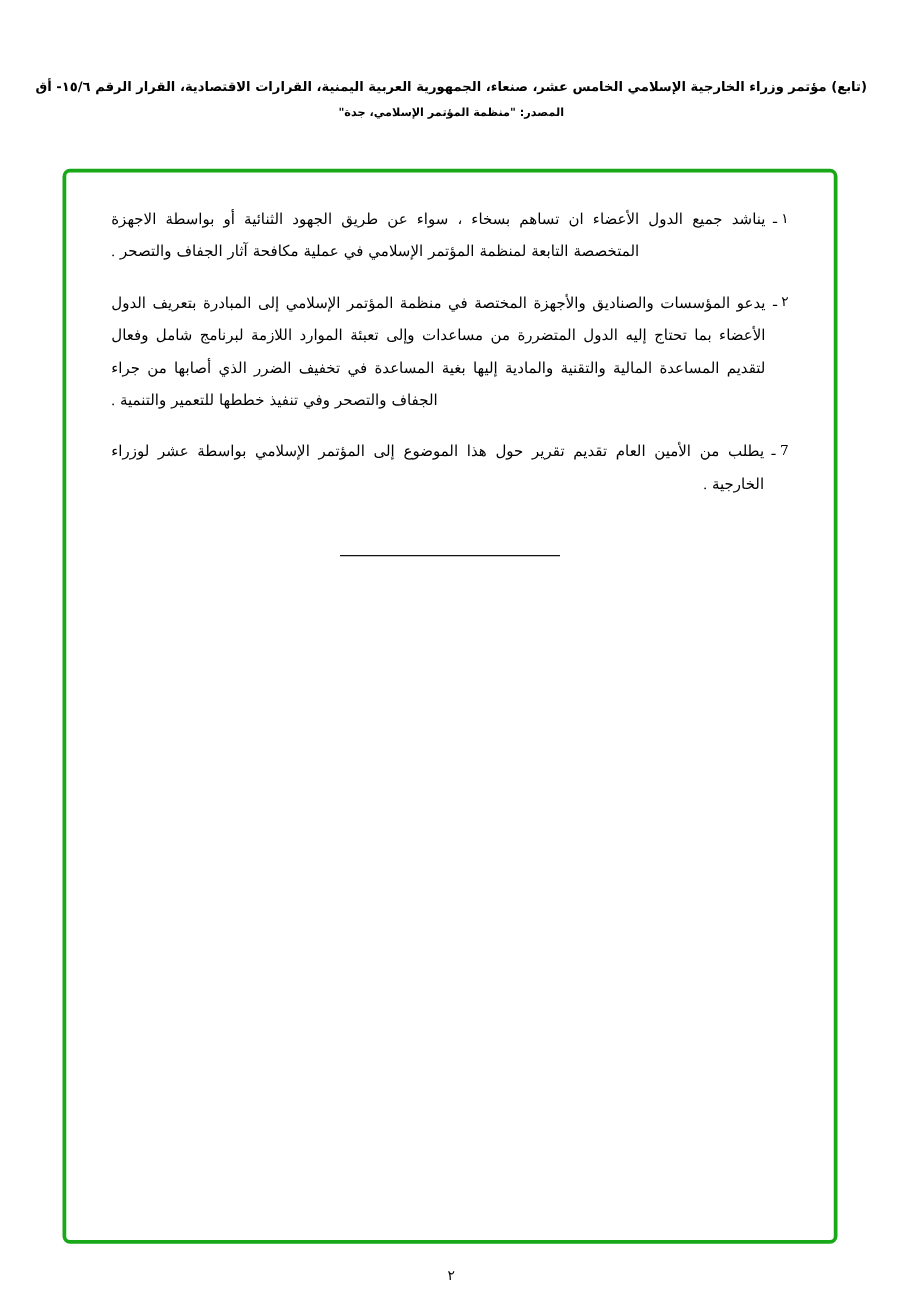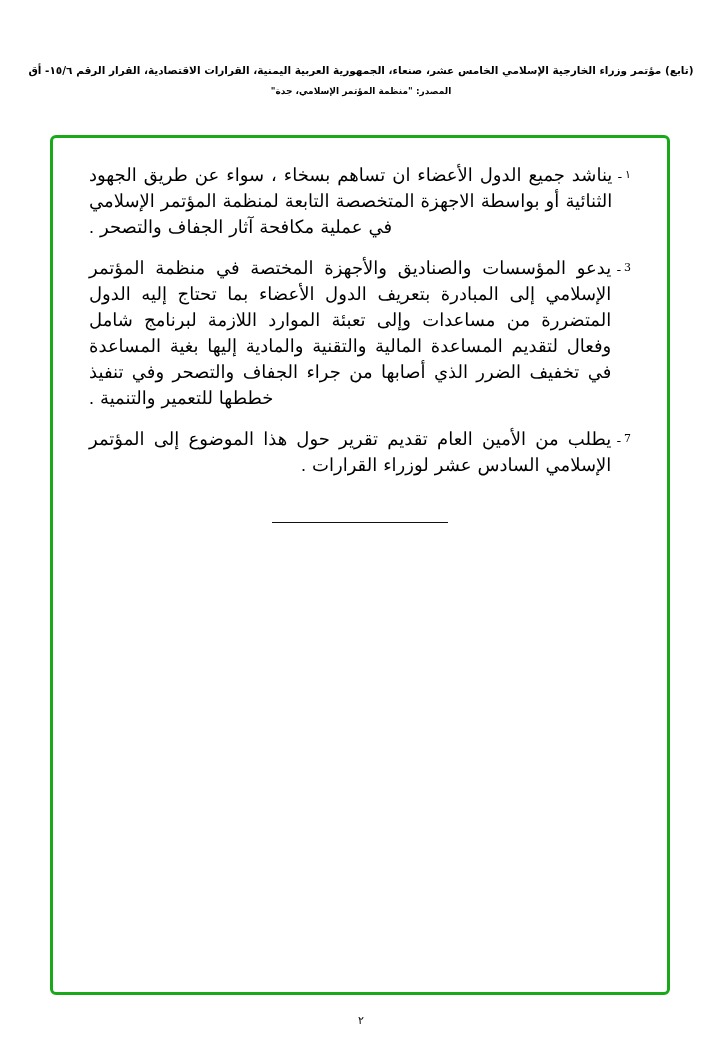--- a/index.html
+++ b/index.html
@@ -82,22 +82,22 @@
   .clause-num {
     flex: 0 0 auto;
     font-family: "DejaVu Serif", serif;
     font-size: 11px;
     line-height: 26px;
     padding-left: 6px;
     white-space: nowrap;
   }
   .clause-body {
     flex: 1 1 auto;
-    font-family: Liberation Sans, sans-serif;
-    font-size: 18px;
+    font-family: Liberation Serif, serif;
+    font-size: 12px;
     line-height: 26px;
     text-align: justify;
     text-align-last: left;
     word-spacing: 1px;
   }
   .clause-body.lastline-right {
     text-align-last: right;
   }
 
   
@@ -137,27 +137,27 @@
 
   <div class="frame">
     <div class="content">
 
       <div class="clause">
         <div class="clause-num">١ ـ</div>
         <div class="clause-body">يناشد جميع الدول الأعضاء ان تساهم بسخاء ، سواء عن طريق الجهود الثنائية أو بواسطة الاجهزة المتخصصة التابعة لمنظمة المؤتمر الإسلامي في عملية مكافحة آثار الجفاف والتصحر .</div>
       </div>
 
       <div class="clause">
-        <div class="clause-num">3 ـ</div>
+        <div class="clause-num">٢ ـ</div>
         <div class="clause-body">يدعو المؤسسات والصناديق والأجهزة المختصة في منظمة المؤتمر الإسلامي إلى المبادرة بتعريف الدول الأعضاء بما تحتاج إليه الدول المتضررة من مساعدات وإلى تعبئة الموارد اللازمة لبرنامج شامل وفعال لتقديم المساعدة المالية والتقنية والمادية إليها بغية المساعدة في تخفيف الضرر الذي أصابها من جراء الجفاف والتصحر وفي تنفيذ خططها للتعمير والتنمية .</div>
       </div>
 
       <div class="clause">
         <div class="clause-num">7 ـ</div>
-        <div class="clause-body lastline-right">يطلب من الأمين العام تقديم تقرير حول هذا الموضوع إلى المؤتمر الإسلامي السادس عشر لوزراء القرارات .</div>
+        <div class="clause-body lastline-right">يطلب من الأمين العام تقديم تقرير حول هذا الموضوع إلى المؤتمر الإسلامي بواسطة عشر لوزراء الخارجية .</div>
       </div>
 
       <div class="separator-wrap">
         <span class="separator"></span>
       </div>
 
     </div>
   </div>
 
   <div class="footer">٢</div>

